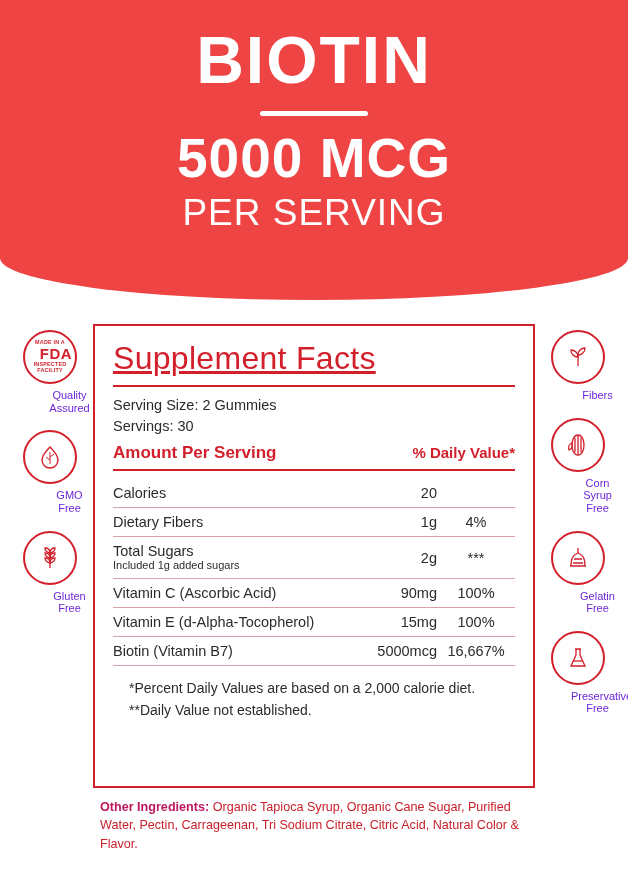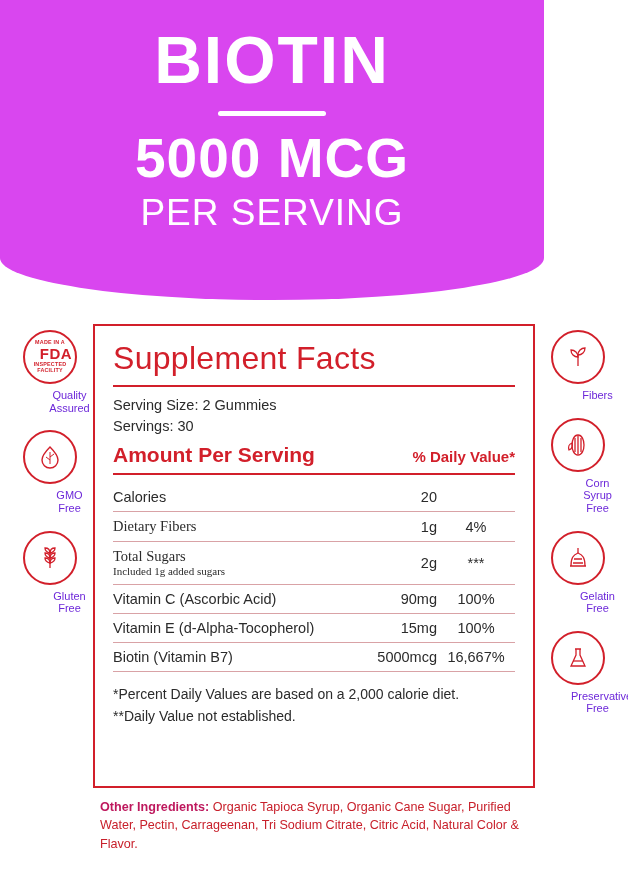--- a/index.html
+++ b/index.html
@@ -12,22 +12,22 @@
   .label {
     position: relative;
     width: 628px; height: 879px;
     background: #ffffff;
   }
 
   
   .banner {
     position: absolute;
     top: 0; left: 0;
-    width: 544px; height: 300px;
-    background: #d946ef;
+    width: 628px; height: 300px;
+    background: #ef4444;
     border-bottom-left-radius: 50% 14%;
     border-bottom-right-radius: 50% 14%;
     overflow: hidden;
   }
   .banner-inner {
     position: absolute;
     top: 0; left: 0; right: 0;
     padding-top: 26px;
     text-align: center;
   }
@@ -67,47 +67,48 @@
     background: #ffffff;
     border: 2px solid #d21f2a;
   }
   .facts-pad { padding: 14px 18px 10px 18px; }
   .facts-title {
     color: #d21f2a;
     font-size: 32px;
     font-weight: normal;
     letter-spacing: 0.3px;
     margin-bottom: 8px;
+    text-decoration: underline;
   }
   .rule-thick { height: 2px; background: #d21f2a; margin: 6px 0 8px 0; }
   .serving-line {
     font-size: 14.5px; color: #2b2b2b; line-height: 1.45;
   }
   .apv-row {
     display: flex; justify-content: space-between; align-items: baseline;
     margin-top: 6px; margin-bottom: 6px;
   }
-  .apv-label { color: #d21f2a; font-size: 21px; font-weight: bold; }
+  .apv-label { color: #d21f2a; font-size: 17px; font-weight: bold; }
   .dv-label  { color: #d21f2a; font-size: 15px; font-weight: bold; }
 
   table.nutrition { width: 100%; border-collapse: collapse; }
   table.nutrition td {
     font-size: 14.5px; color: #2b2b2b;
     padding: 6px 0 6px 0;
     border-bottom: 1px solid #d9a2a6;
     vertical-align: middle;
   }
   table.nutrition tr:last-child td { border-bottom: 1px solid #d9a2a6; }
   td.nut-name { text-align: left; }
   td.nut-amt  { text-align: right; width: 92px; }
   td.nut-dv   { text-align: center; width: 78px; }
-  .indent1 { padding-left: 18px; font-family: Liberation Serif, serif; }
+  .indent1 { padding-left: 18px; }
   .sub-note { display: block; font-size: 11px; color: #2b2b2b; line-height: 1.2; }
 
-  .footnotes { margin-top: 12px; }
+  .footnotes { margin-top: 12px; margin-left: 16px; }
   .footnote { font-size: 14px; color: #2b2b2b; line-height: 1.55; }
 
   
   .other-ing {
     position: absolute;
     left: 100px; top: 798px; width: 430px;
     font-size: 12.6px; color: #c8202b; line-height: 1.45;
   }
   .other-ing b { color: #be185d; }
 

